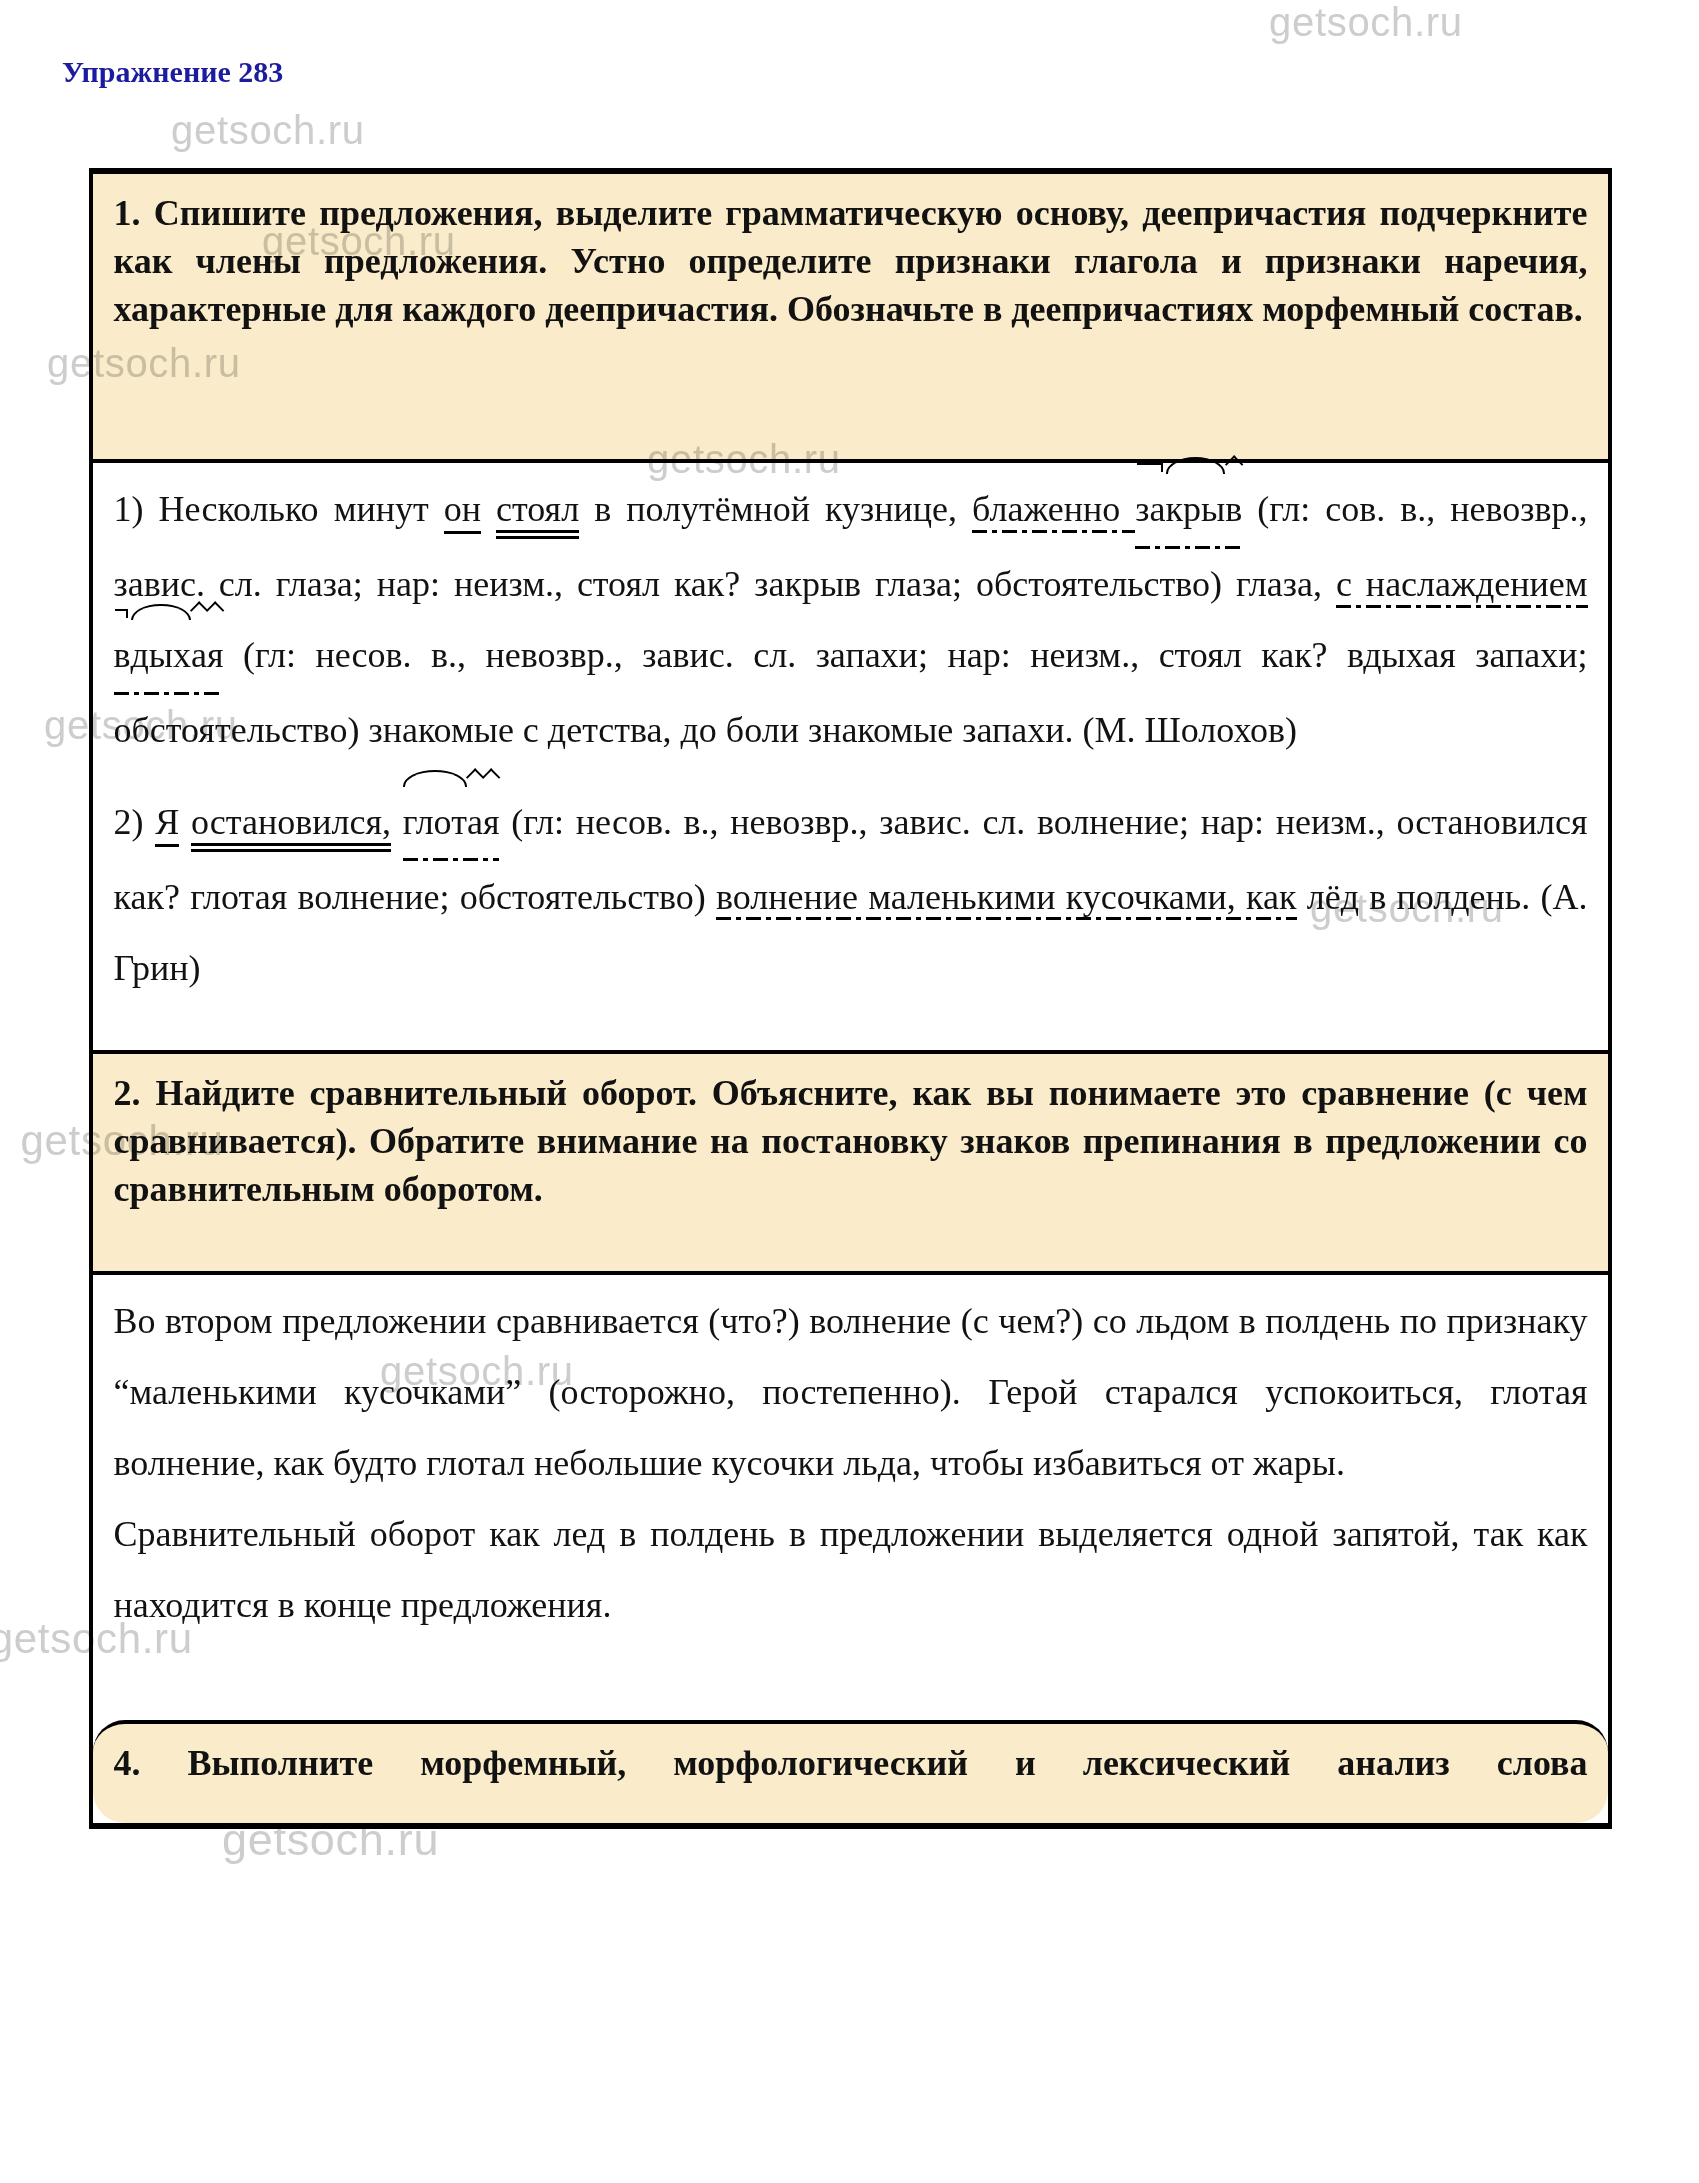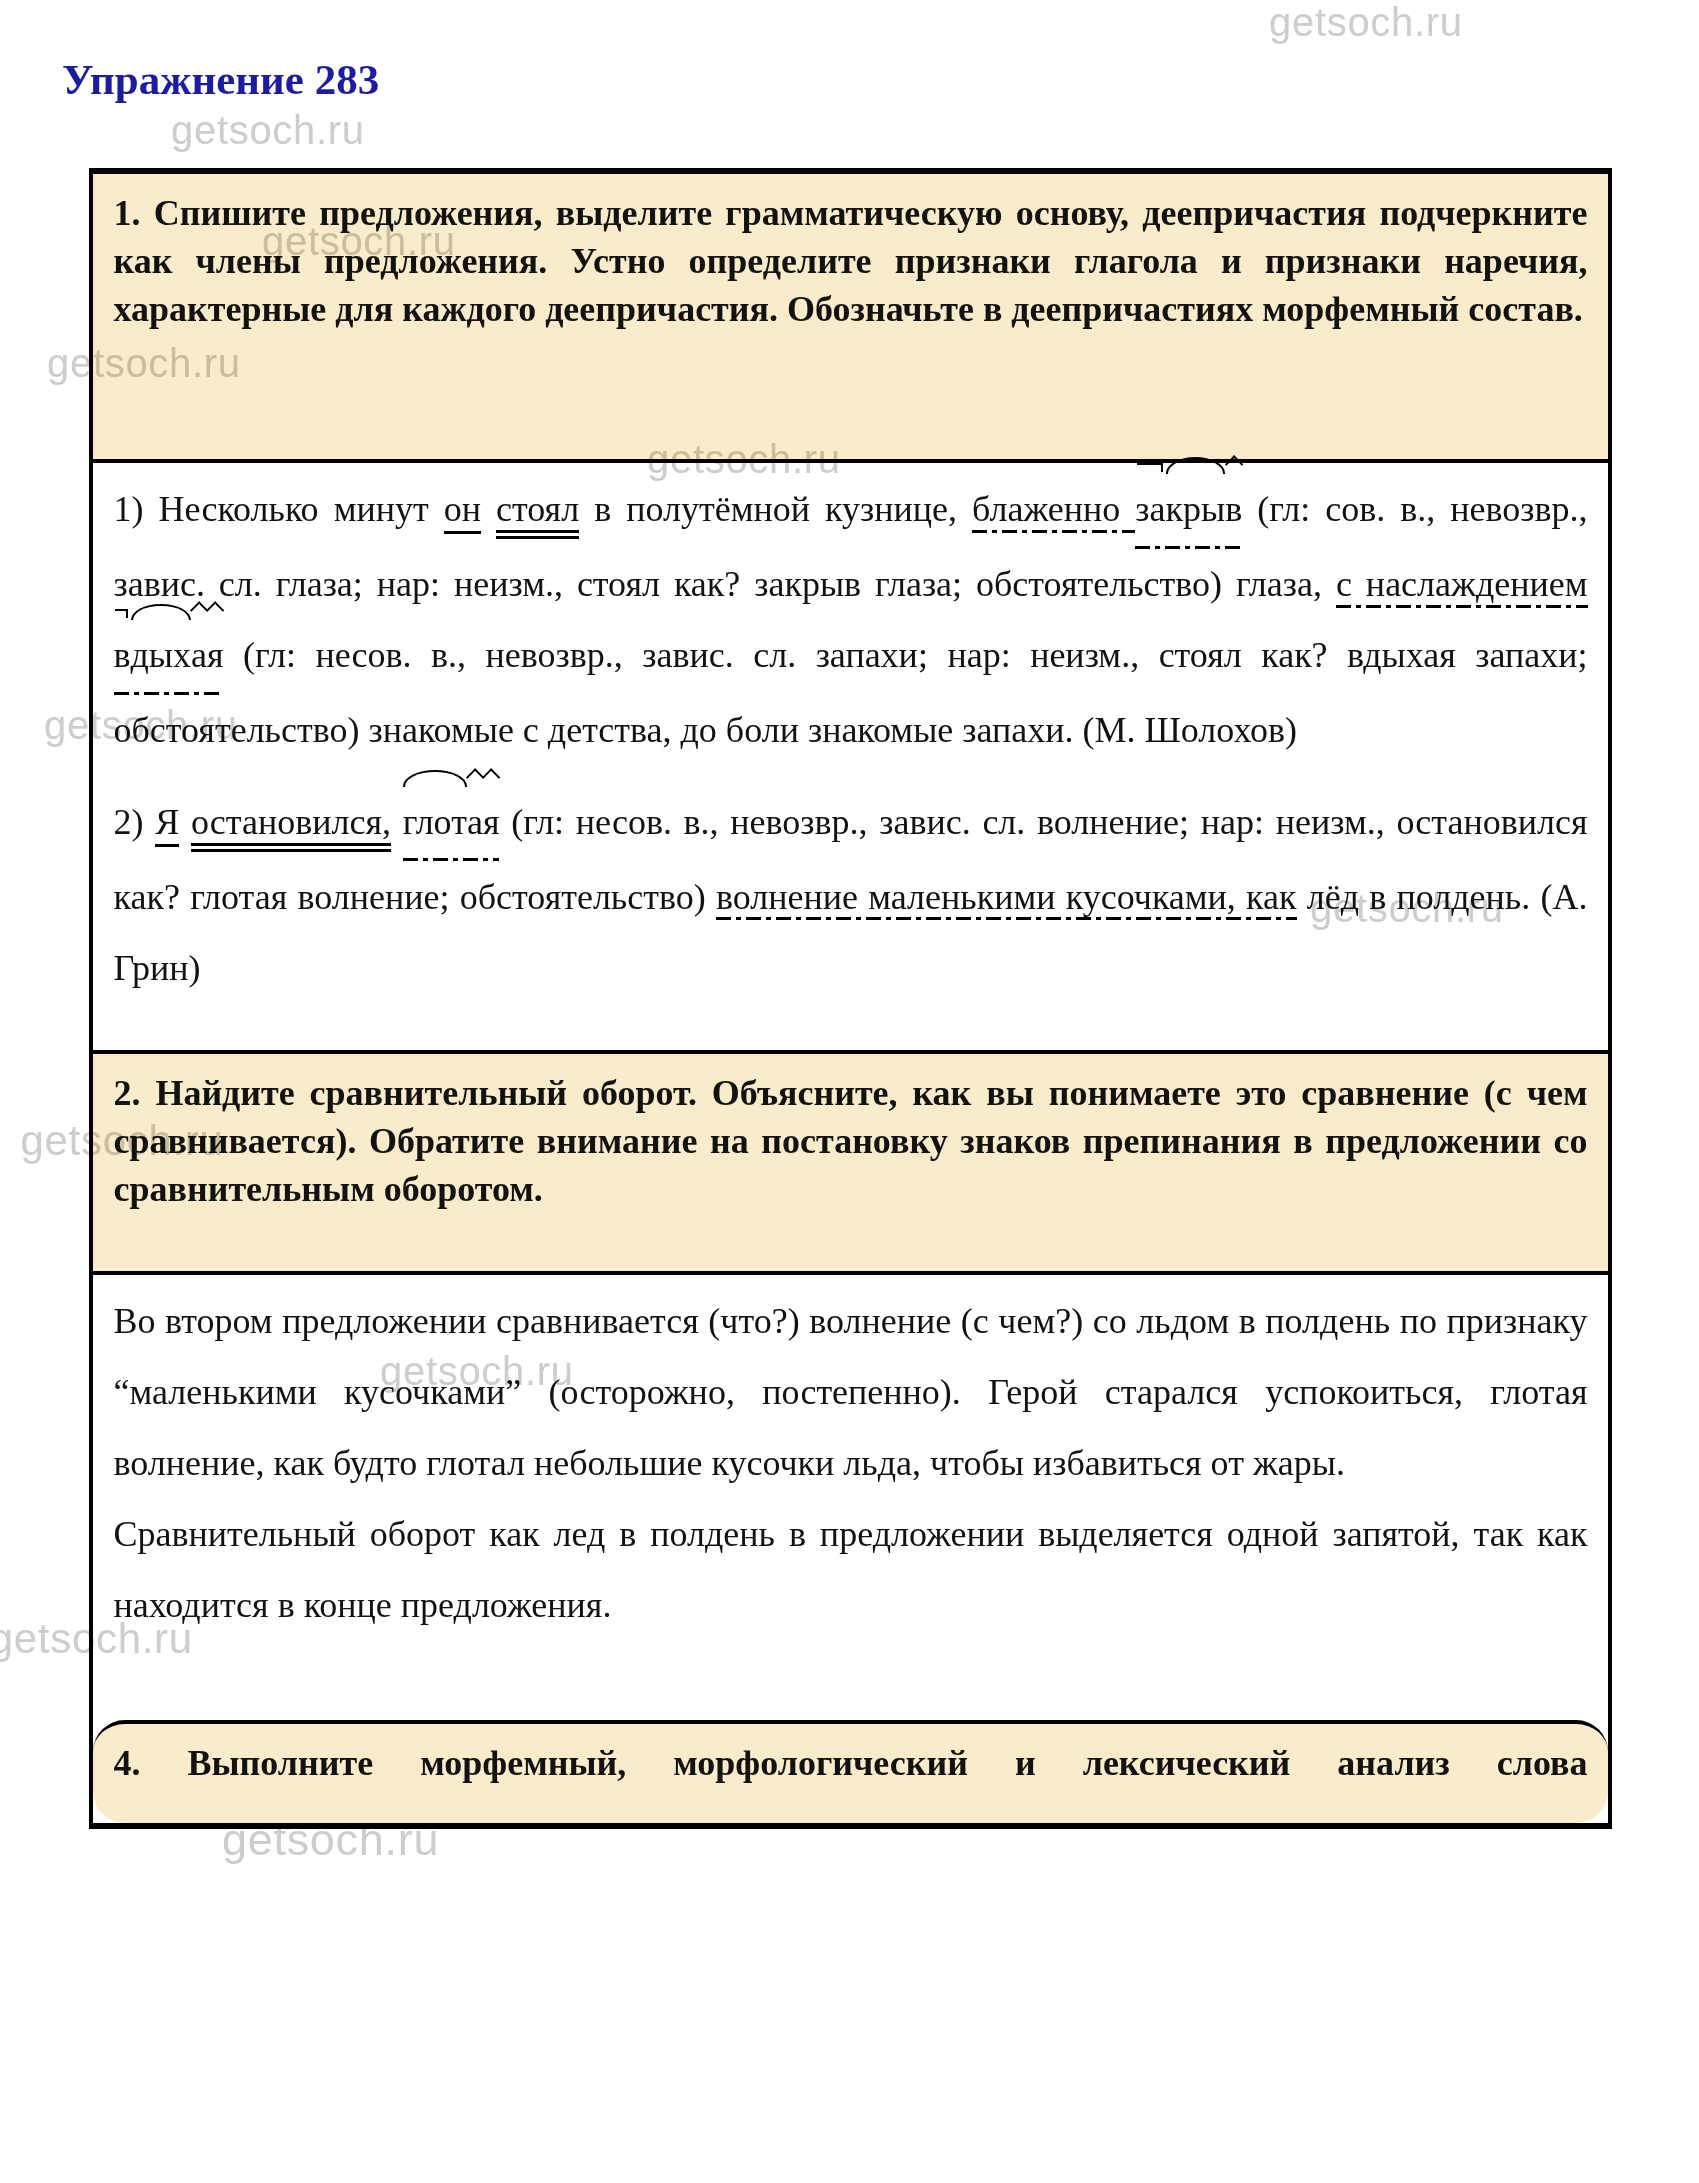--- a/index.html
+++ b/index.html
@@ -20,21 +20,21 @@
     font-size:40px;
     letter-spacing:0.7px;
     z-index:6;
     mix-blend-mode:multiply;
     white-space:nowrap;
     pointer-events:none;
   }
   
   .title{
     position:absolute;left:62px;top:55px;
-    font-size:43px;font-weight:bold;
+    font-size:30px;font-weight:bold;
     color:#1c1c9e;
     z-index:2;
   }
   
   .ex-table{
     position:absolute;left:89px;top:168px;width:1523px;
     box-sizing:border-box;
     border:4.1px solid #000;
     border-top-width:6.2px;
     border-bottom-width:6.2px;

